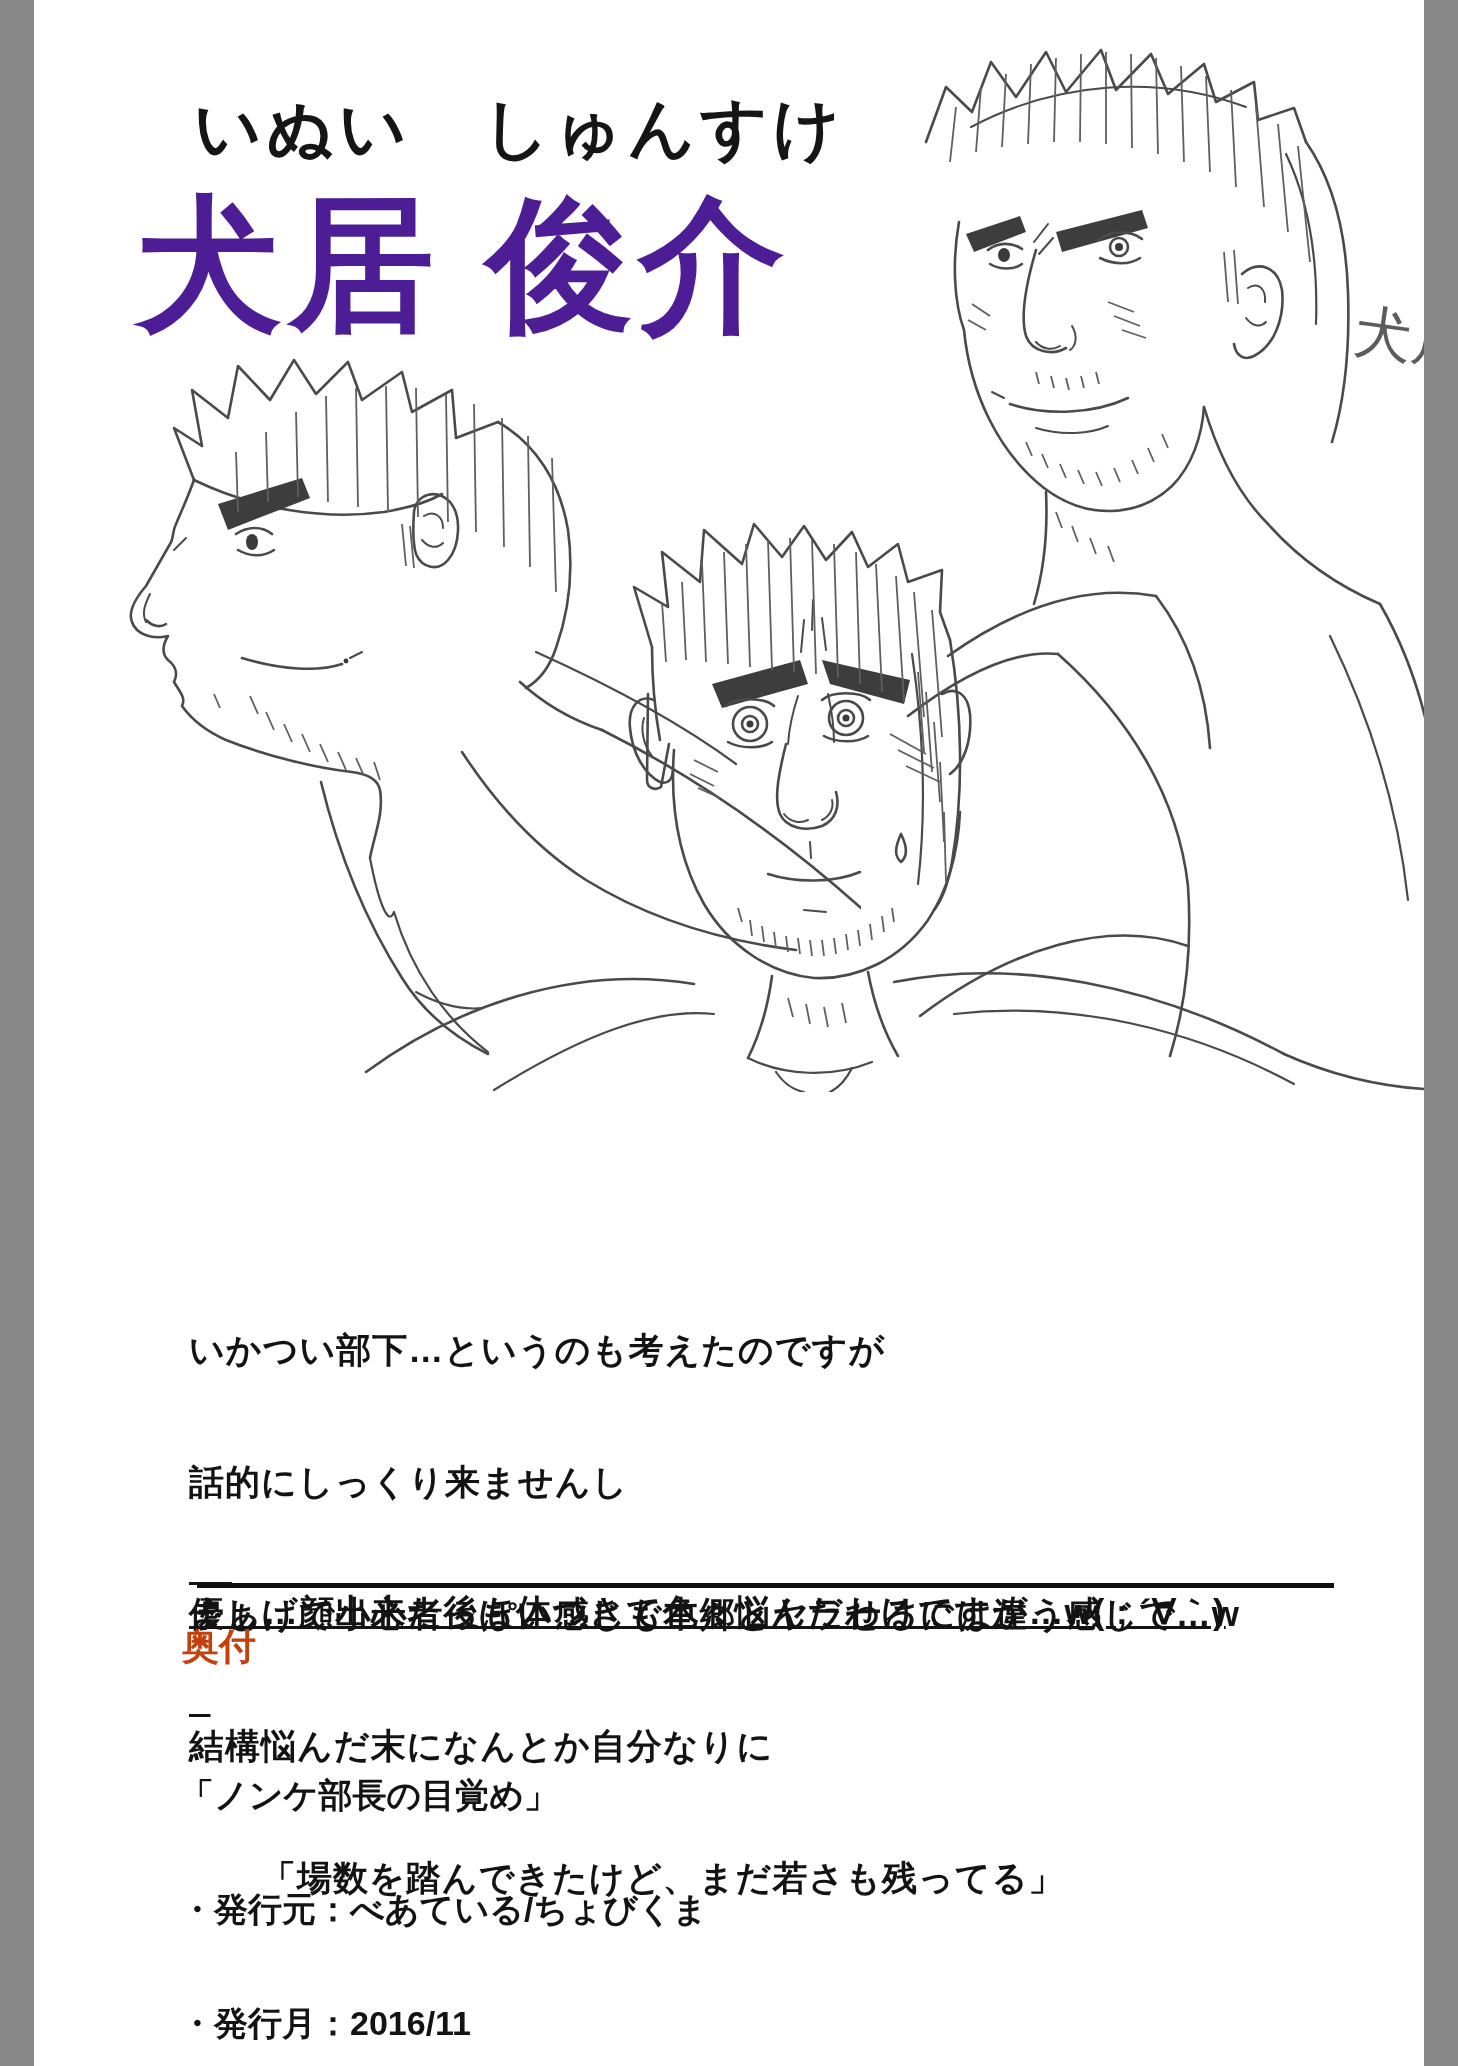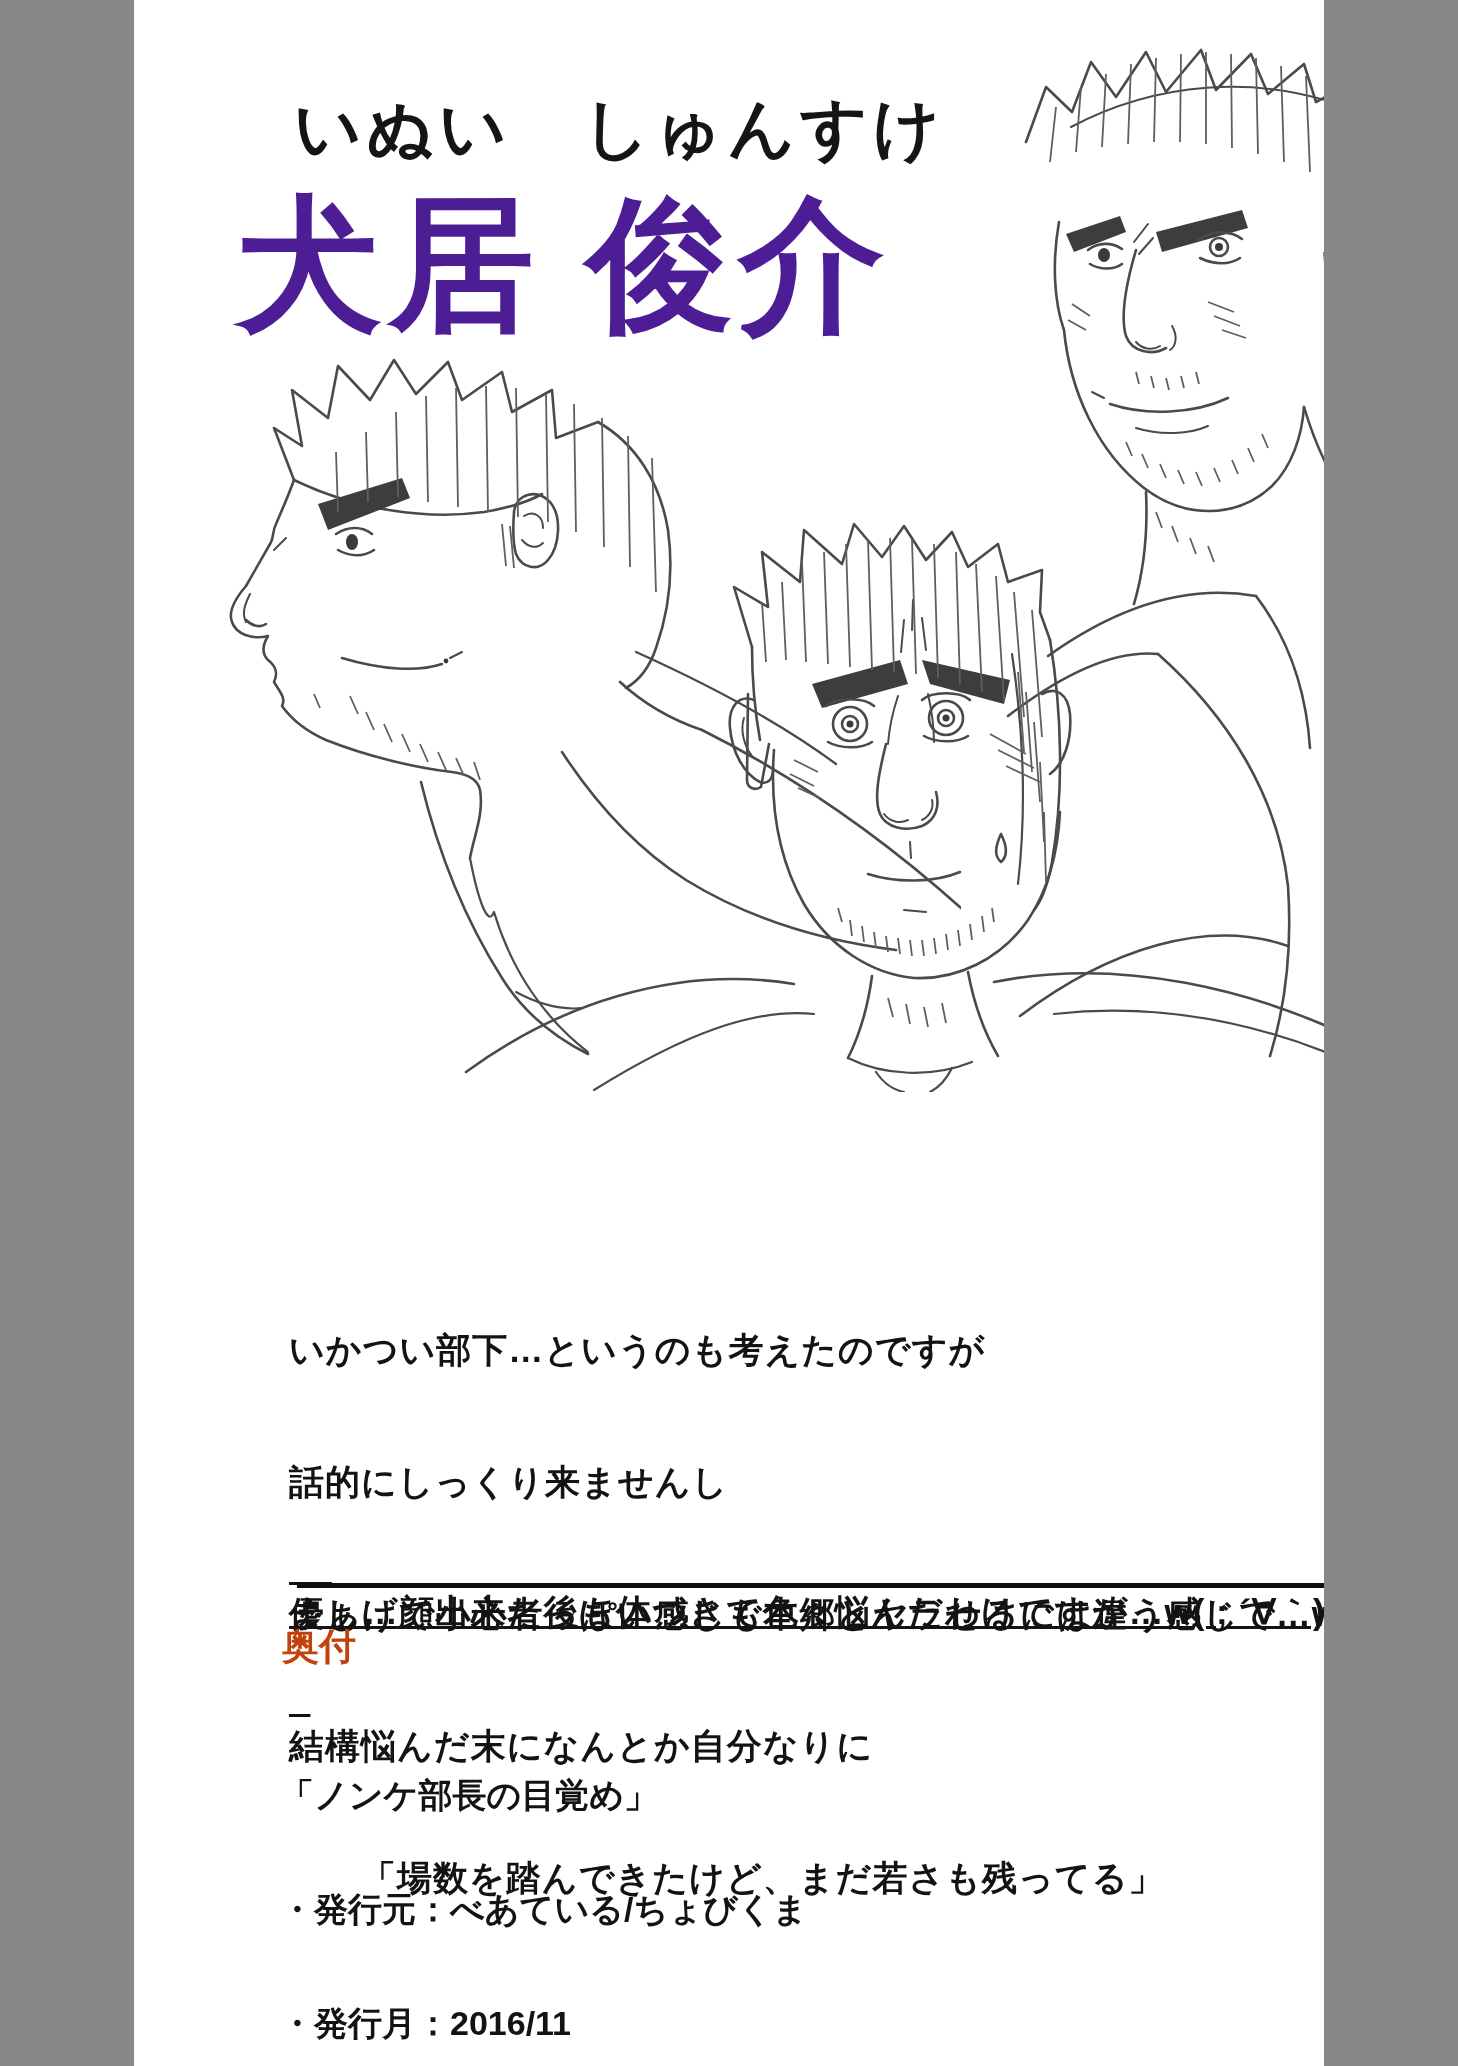--- a/index.html
+++ b/index.html
@@ -1,18 +1,18 @@
 <!DOCTYPE html>
 <html><head>
 <meta charset="utf-8">
 <style>
   html,body{margin:0;padding:0;background:#888;}
   .page{
     position:relative;
-    width:1190px;height:2066px;
+    width:1390px;height:2066px;
     margin:0 auto;
     background:#ffffff;
     overflow:hidden;
     font-family:"Liberation Sans",sans-serif;
     color:#111111;
   }
   .furigana{
     position:absolute;left:160px;top:84px;
     font-family:"Liberation Serif",serif;
     font-weight:700;font-size:66px;letter-spacing:5px;

